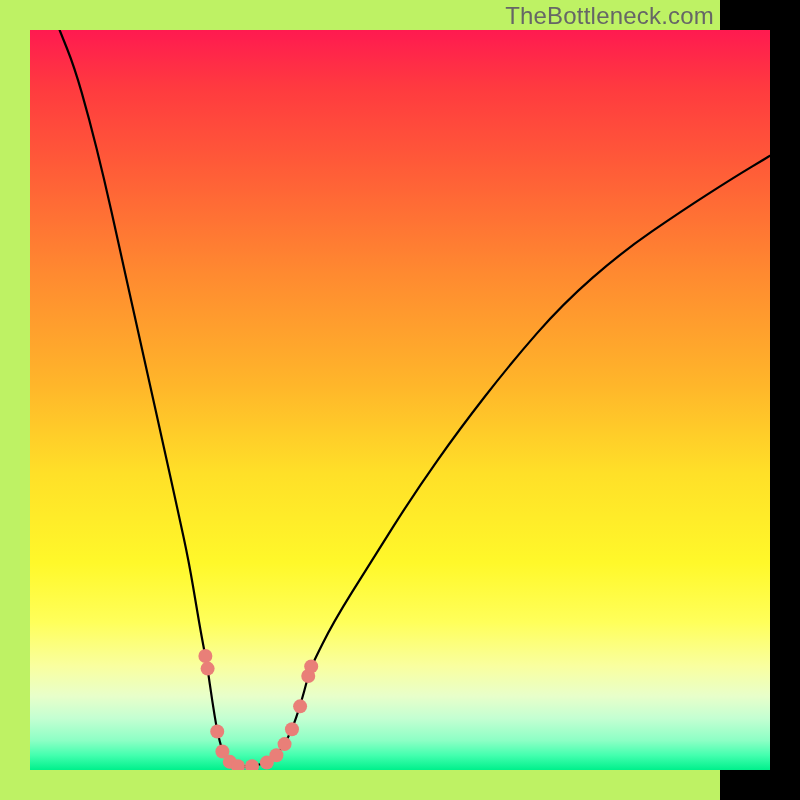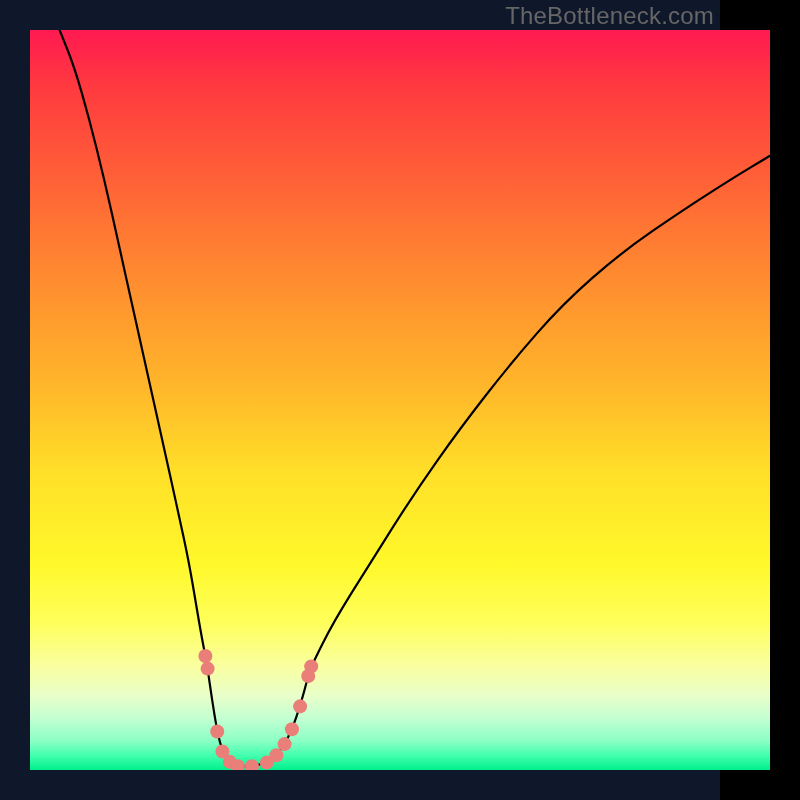--- a/index.html
+++ b/index.html
@@ -8,21 +8,21 @@
     width: 800px;
     height: 800px;
     background: #000;
     overflow: hidden;
     font-family: Arial, Helvetica, sans-serif;
   }
   .frame {
     position: absolute;
     left: 0; top: 0;
     width: 720px; height: 800px;
-    background: #0f172a;
+    background: #bef264;
     text-align: right;
   }
   .plot {
     position: absolute;
     left: 30px;
     top: 30px;
     width: 740px;
     height: 740px;
     overflow: hidden;
   }

